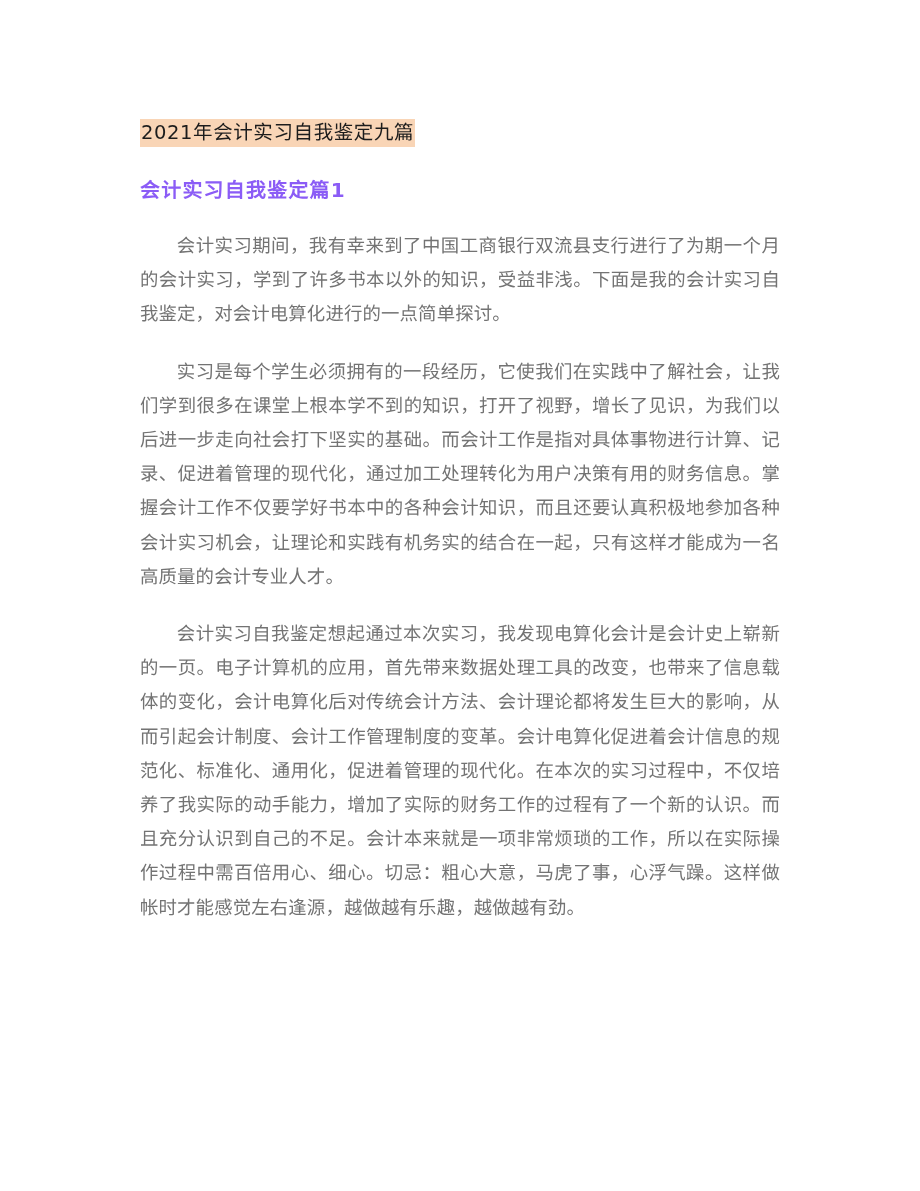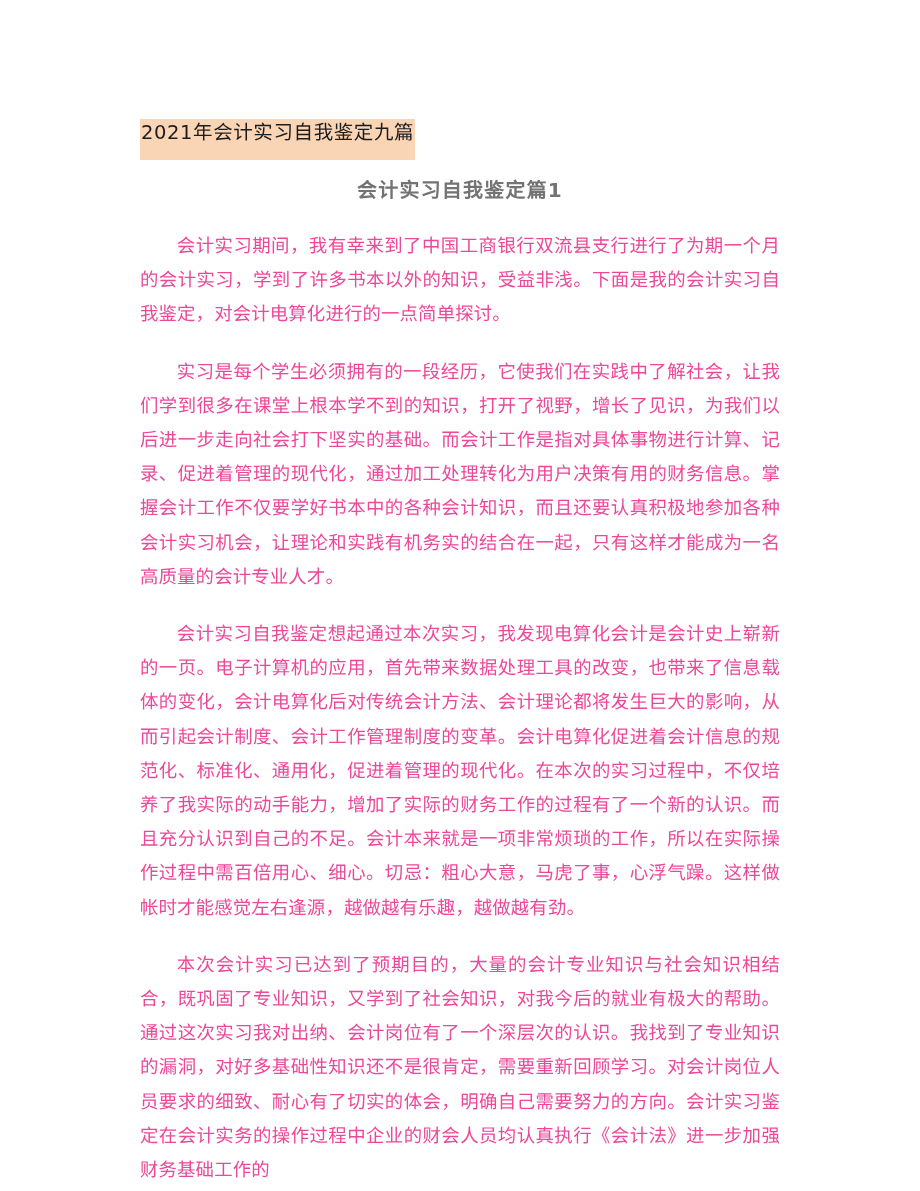--- a/index.html
+++ b/index.html
@@ -42,46 +42,45 @@
     text-align: left;
   }
 
   .doc-title {
     display: inline;
     background-color: #f9d5b6;
     font-size: 19.5px;
     font-weight: 400;
     letter-spacing: 0.6px;
     color: #1c1c1c;
-    padding: 2px 1px 16px 1px;
+    padding: 2px 1px 3px 1px;
     box-decoration-break: clone;
     -webkit-box-decoration-break: clone;
   }
 
   
   .doc-heading {
     margin: 0 0 24px 0;
-    text-align: center;
     font-size: 20px;
     font-weight: 700;
     letter-spacing: 1.2px;
-    color: #737373;
+    color: #8b5cf6;
     line-height: 30px;
   }
 
   
   .para {
     margin: 0 0 23px 0;
     font-size: 18.4px;
     line-height: 34.2px;
     letter-spacing: 0.15px;
     text-align: justify;
     text-justify: inter-character;
     text-indent: 2em;
-    color: #ec4899;
+    color: #737373;
     word-break: break-all;
     hyphens: none;
   }
 
   .para:last-child {
     margin-bottom: 0;
   }
 
   
   .para.truncated {
@@ -100,17 +99,16 @@
     </p>
 
     <h2 class="doc-heading">会计实习自我鉴定篇1</h2>
 
     <p class="para">会计实习期间，我有幸来到了中国工商银行双流县支行进行了为期一个月的会计实习，学到了许多书本以外的知识，受益非浅。下面是我的会计实习自我鉴定，对会计电算化进行的一点简单探讨。</p>
 
     <p class="para">实习是每个学生必须拥有的一段经历，它使我们在实践中了解社会，让我们学到很多在课堂上根本学不到的知识，打开了视野，增长了见识，为我们以后进一步走向社会打下坚实的基础。而会计工作是指对具体事物进行计算、记录、促进着管理的现代化，通过加工处理转化为用户决策有用的财务信息。掌握会计工作不仅要学好书本中的各种会计知识，而且还要认真积极地参加各种会计实习机会，让理论和实践有机务实的结合在一起，只有这样才能成为一名高质量的会计专业人才。</p>
 
     <p class="para">会计实习自我鉴定想起通过本次实习，我发现电算化会计是会计史上崭新的一页。电子计算机的应用，首先带来数据处理工具的改变，也带来了信息载体的变化，会计电算化后对传统会计方法、会计理论都将发生巨大的影响，从而引起会计制度、会计工作管理制度的变革。会计电算化促进着会计信息的规范化、标准化、通用化，促进着管理的现代化。在本次的实习过程中，不仅培养了我实际的动手能力，增加了实际的财务工作的过程有了一个新的认识。而且充分认识到自己的不足。会计本来就是一项非常烦琐的工作，所以在实际操作过程中需百倍用心、细心。切忌：粗心大意，马虎了事，心浮气躁。这样做帐时才能感觉左右逢源，越做越有乐趣，越做越有劲。</p>
 
-    <p class="para truncated">本次会计实习已达到了预期目的，大量的会计专业知识与社会知识相结合，既巩固了专业知识，又学到了社会知识，对我今后的就业有极大的帮助。通过这次实习我对出纳、会计岗位有了一个深层次的认识。我找到了专业知识的漏洞，对好多基础性知识还不是很肯定，需要重新回顾学习。对会计岗位人员要求的细致、耐心有了切实的体会，明确自己需要努力的方向。会计实习鉴定在会计实务的操作过程中企业的财会人员均认真执行《会计法》进一步加强财务基础工作的</p>
 
   </div>
 
 </div>
 
 </body></html>

